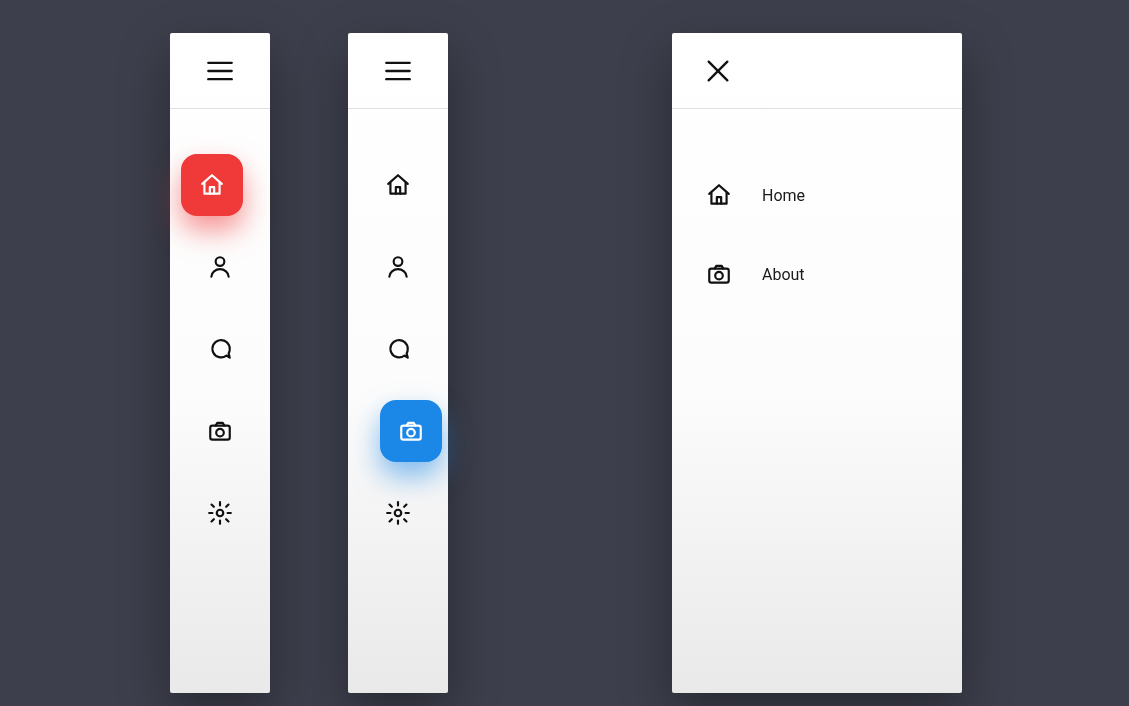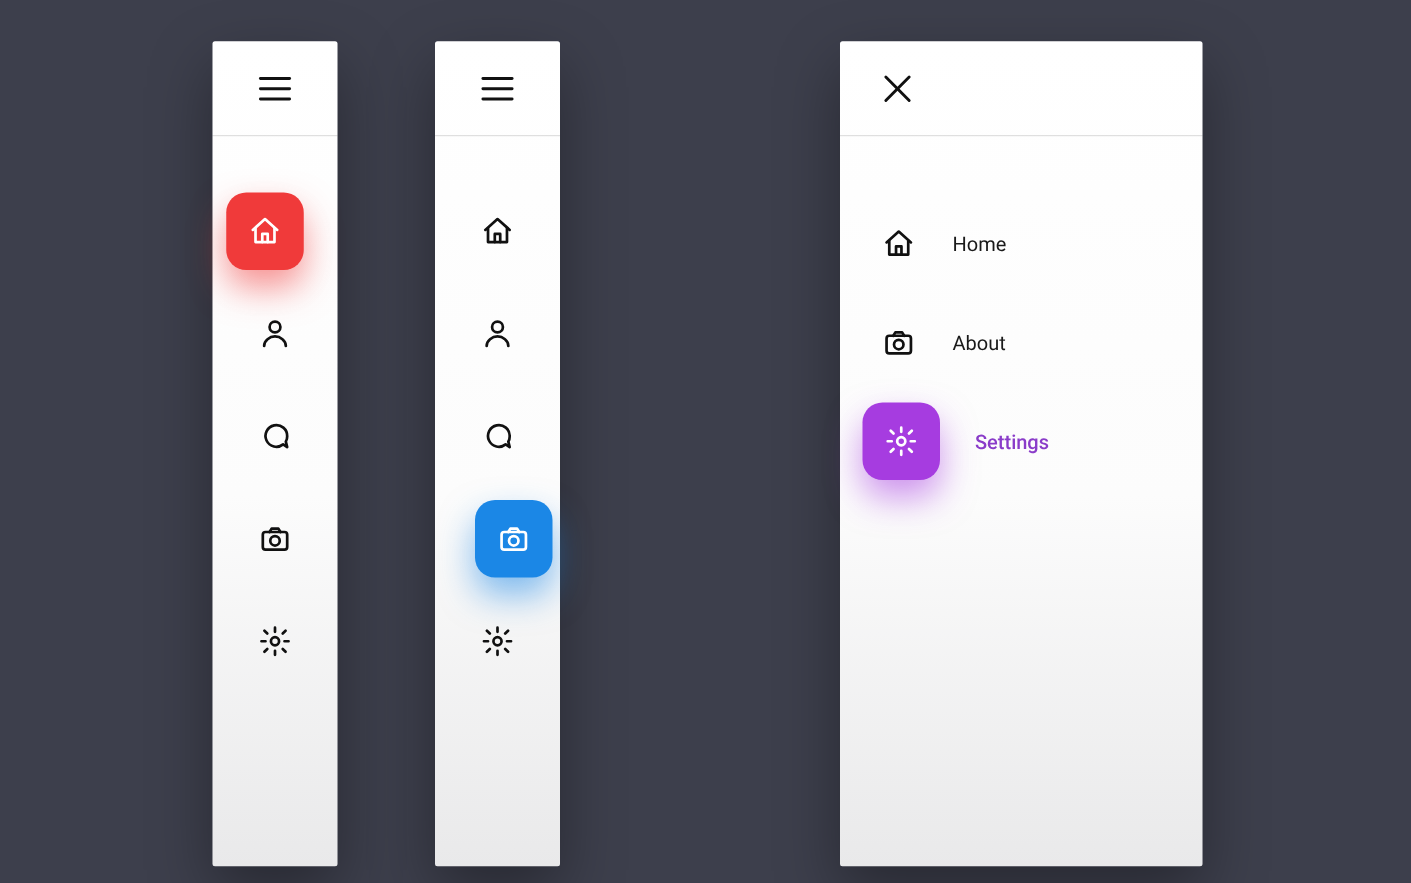--- a/index.html
+++ b/index.html
@@ -244,22 +244,14 @@
       <span class="label">Home</span>
     </div>
     <div class="nav-item">
       <span class="icon-wrap">
           <svg class="ic" viewBox="0 0 24 24">
             <use href="#i-camera"></use>
           </svg>
         </span>
       <span class="label">About</span>
     </div>
-    <div class="nav-item active">
-      <span class="active-chip purple">
-        <svg class="ic" viewBox="0 0 24 24">
-            <use href="#i-settings"></use>
-          </svg>
-      </span>
-      <span class="label">Settings</span>
-    </div>
   </div>
 </div>
 
 </body></html>

